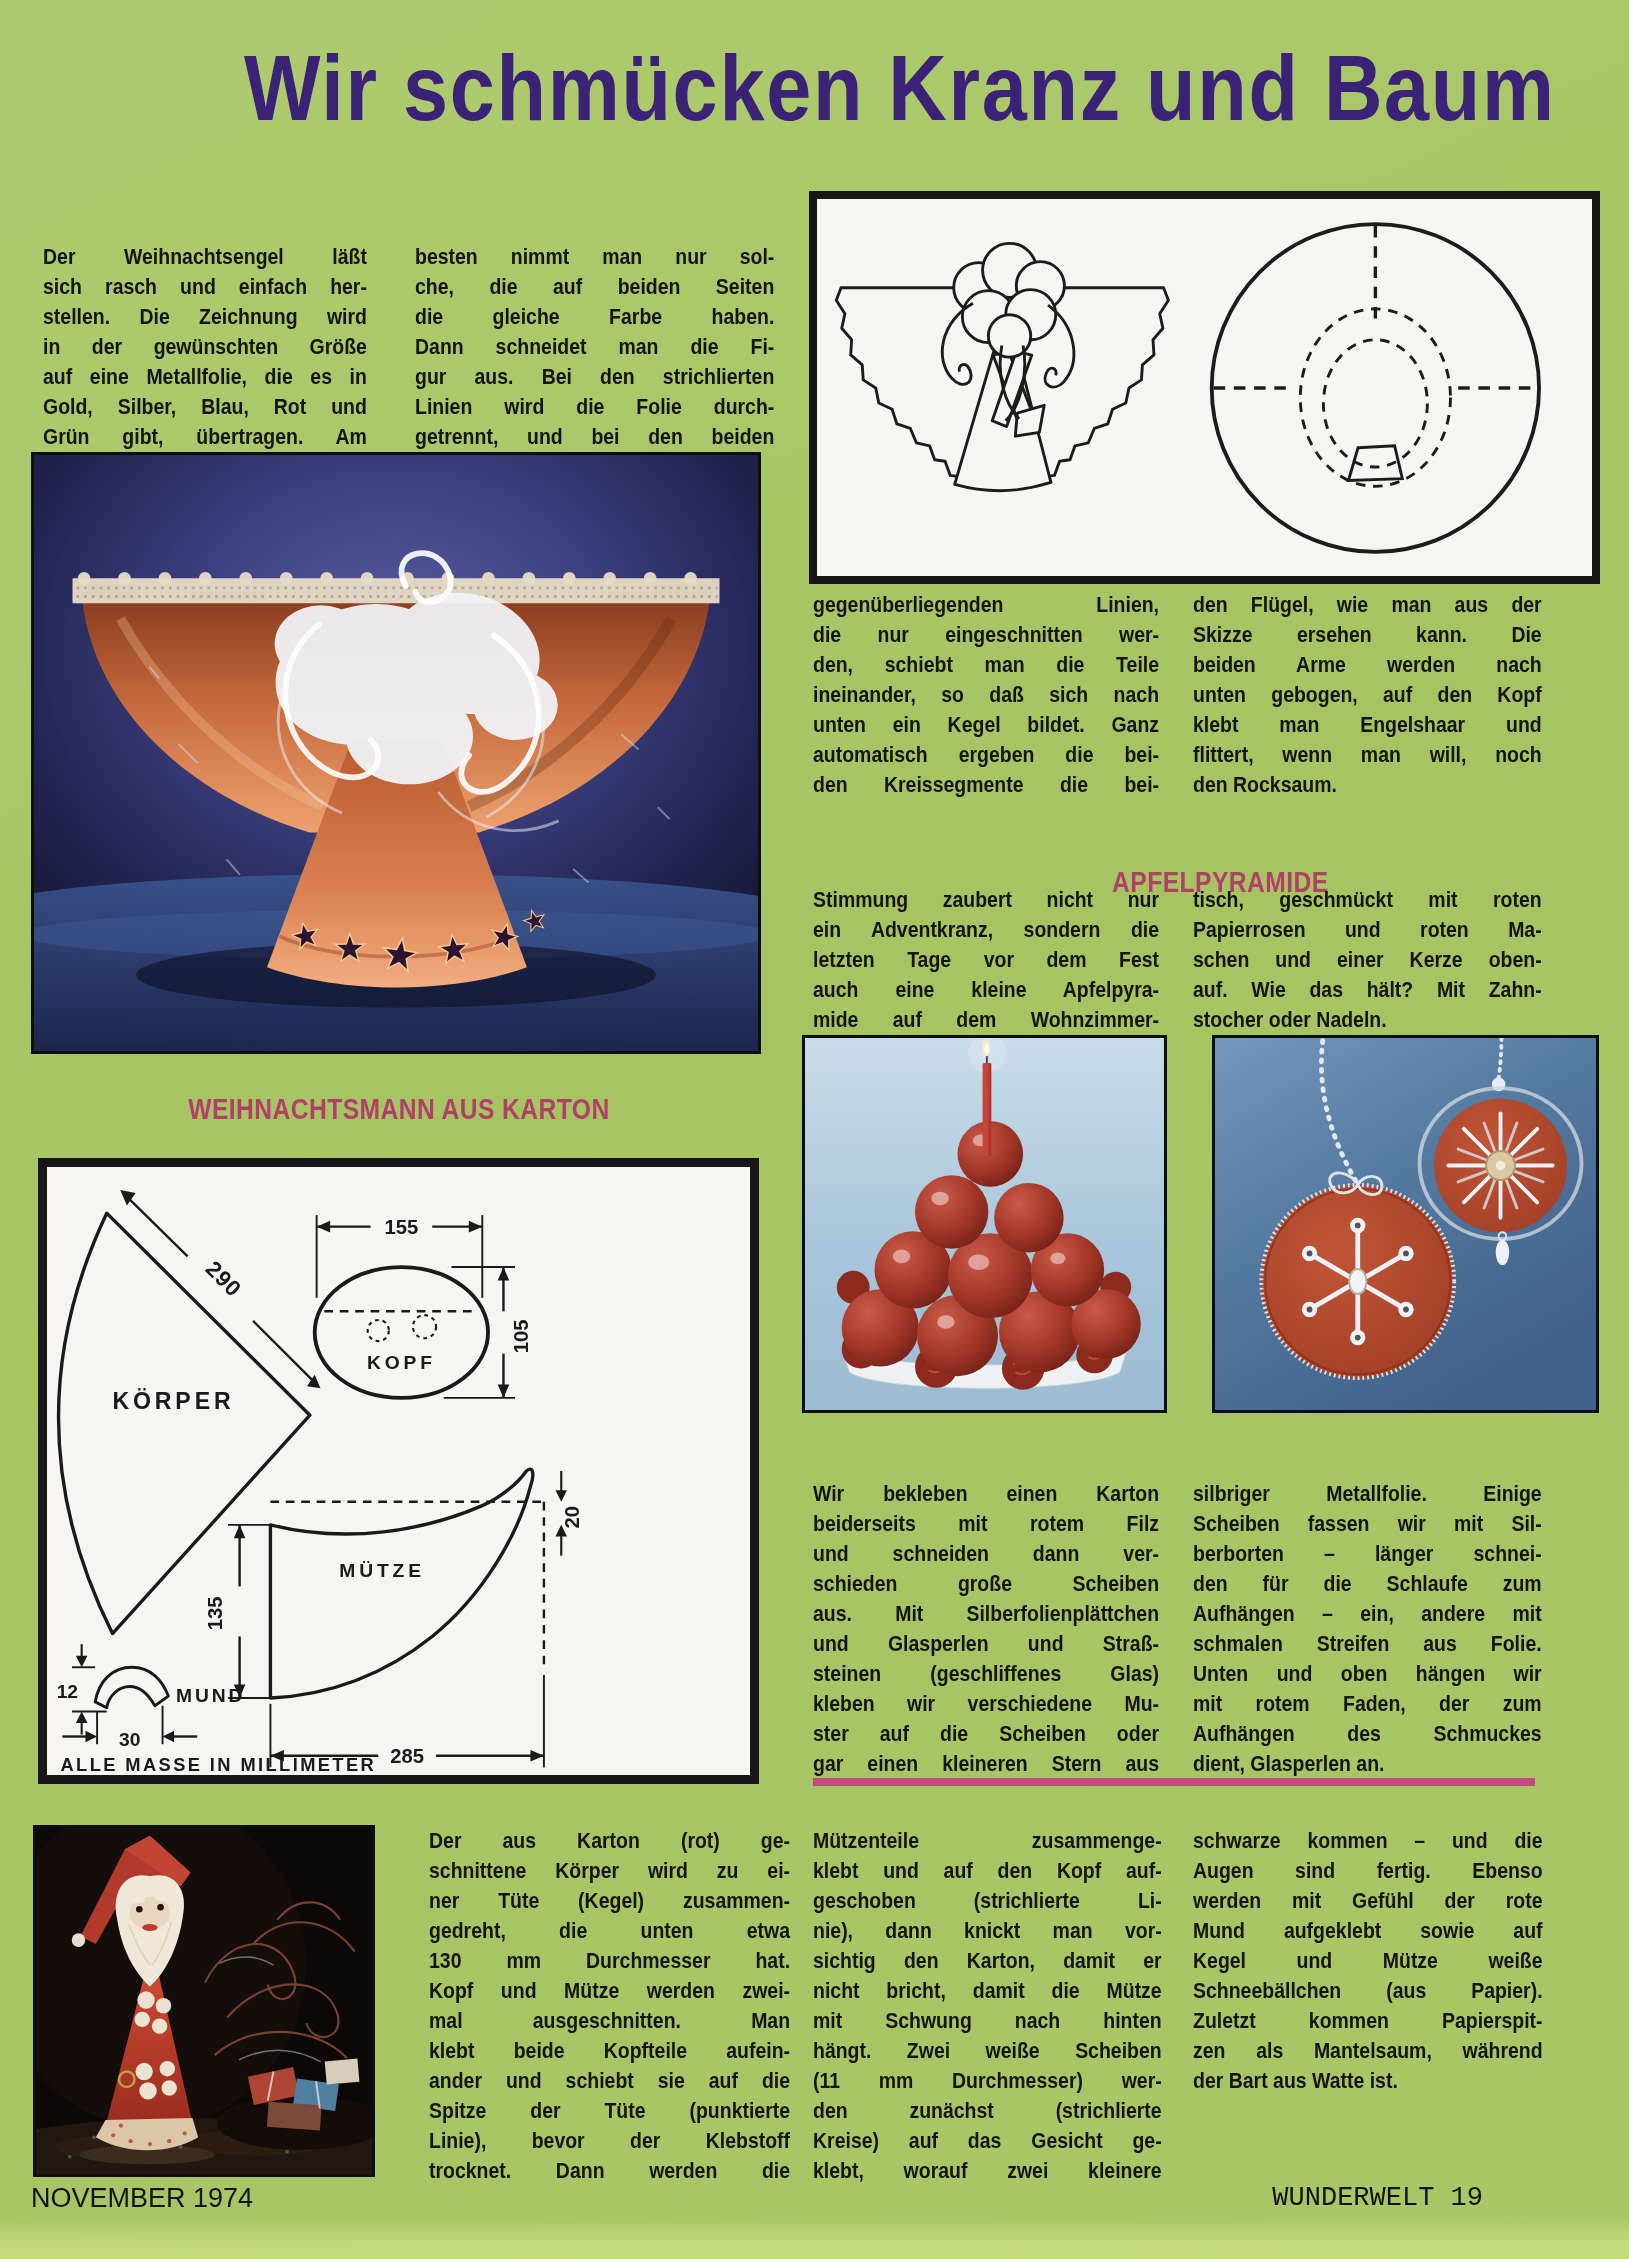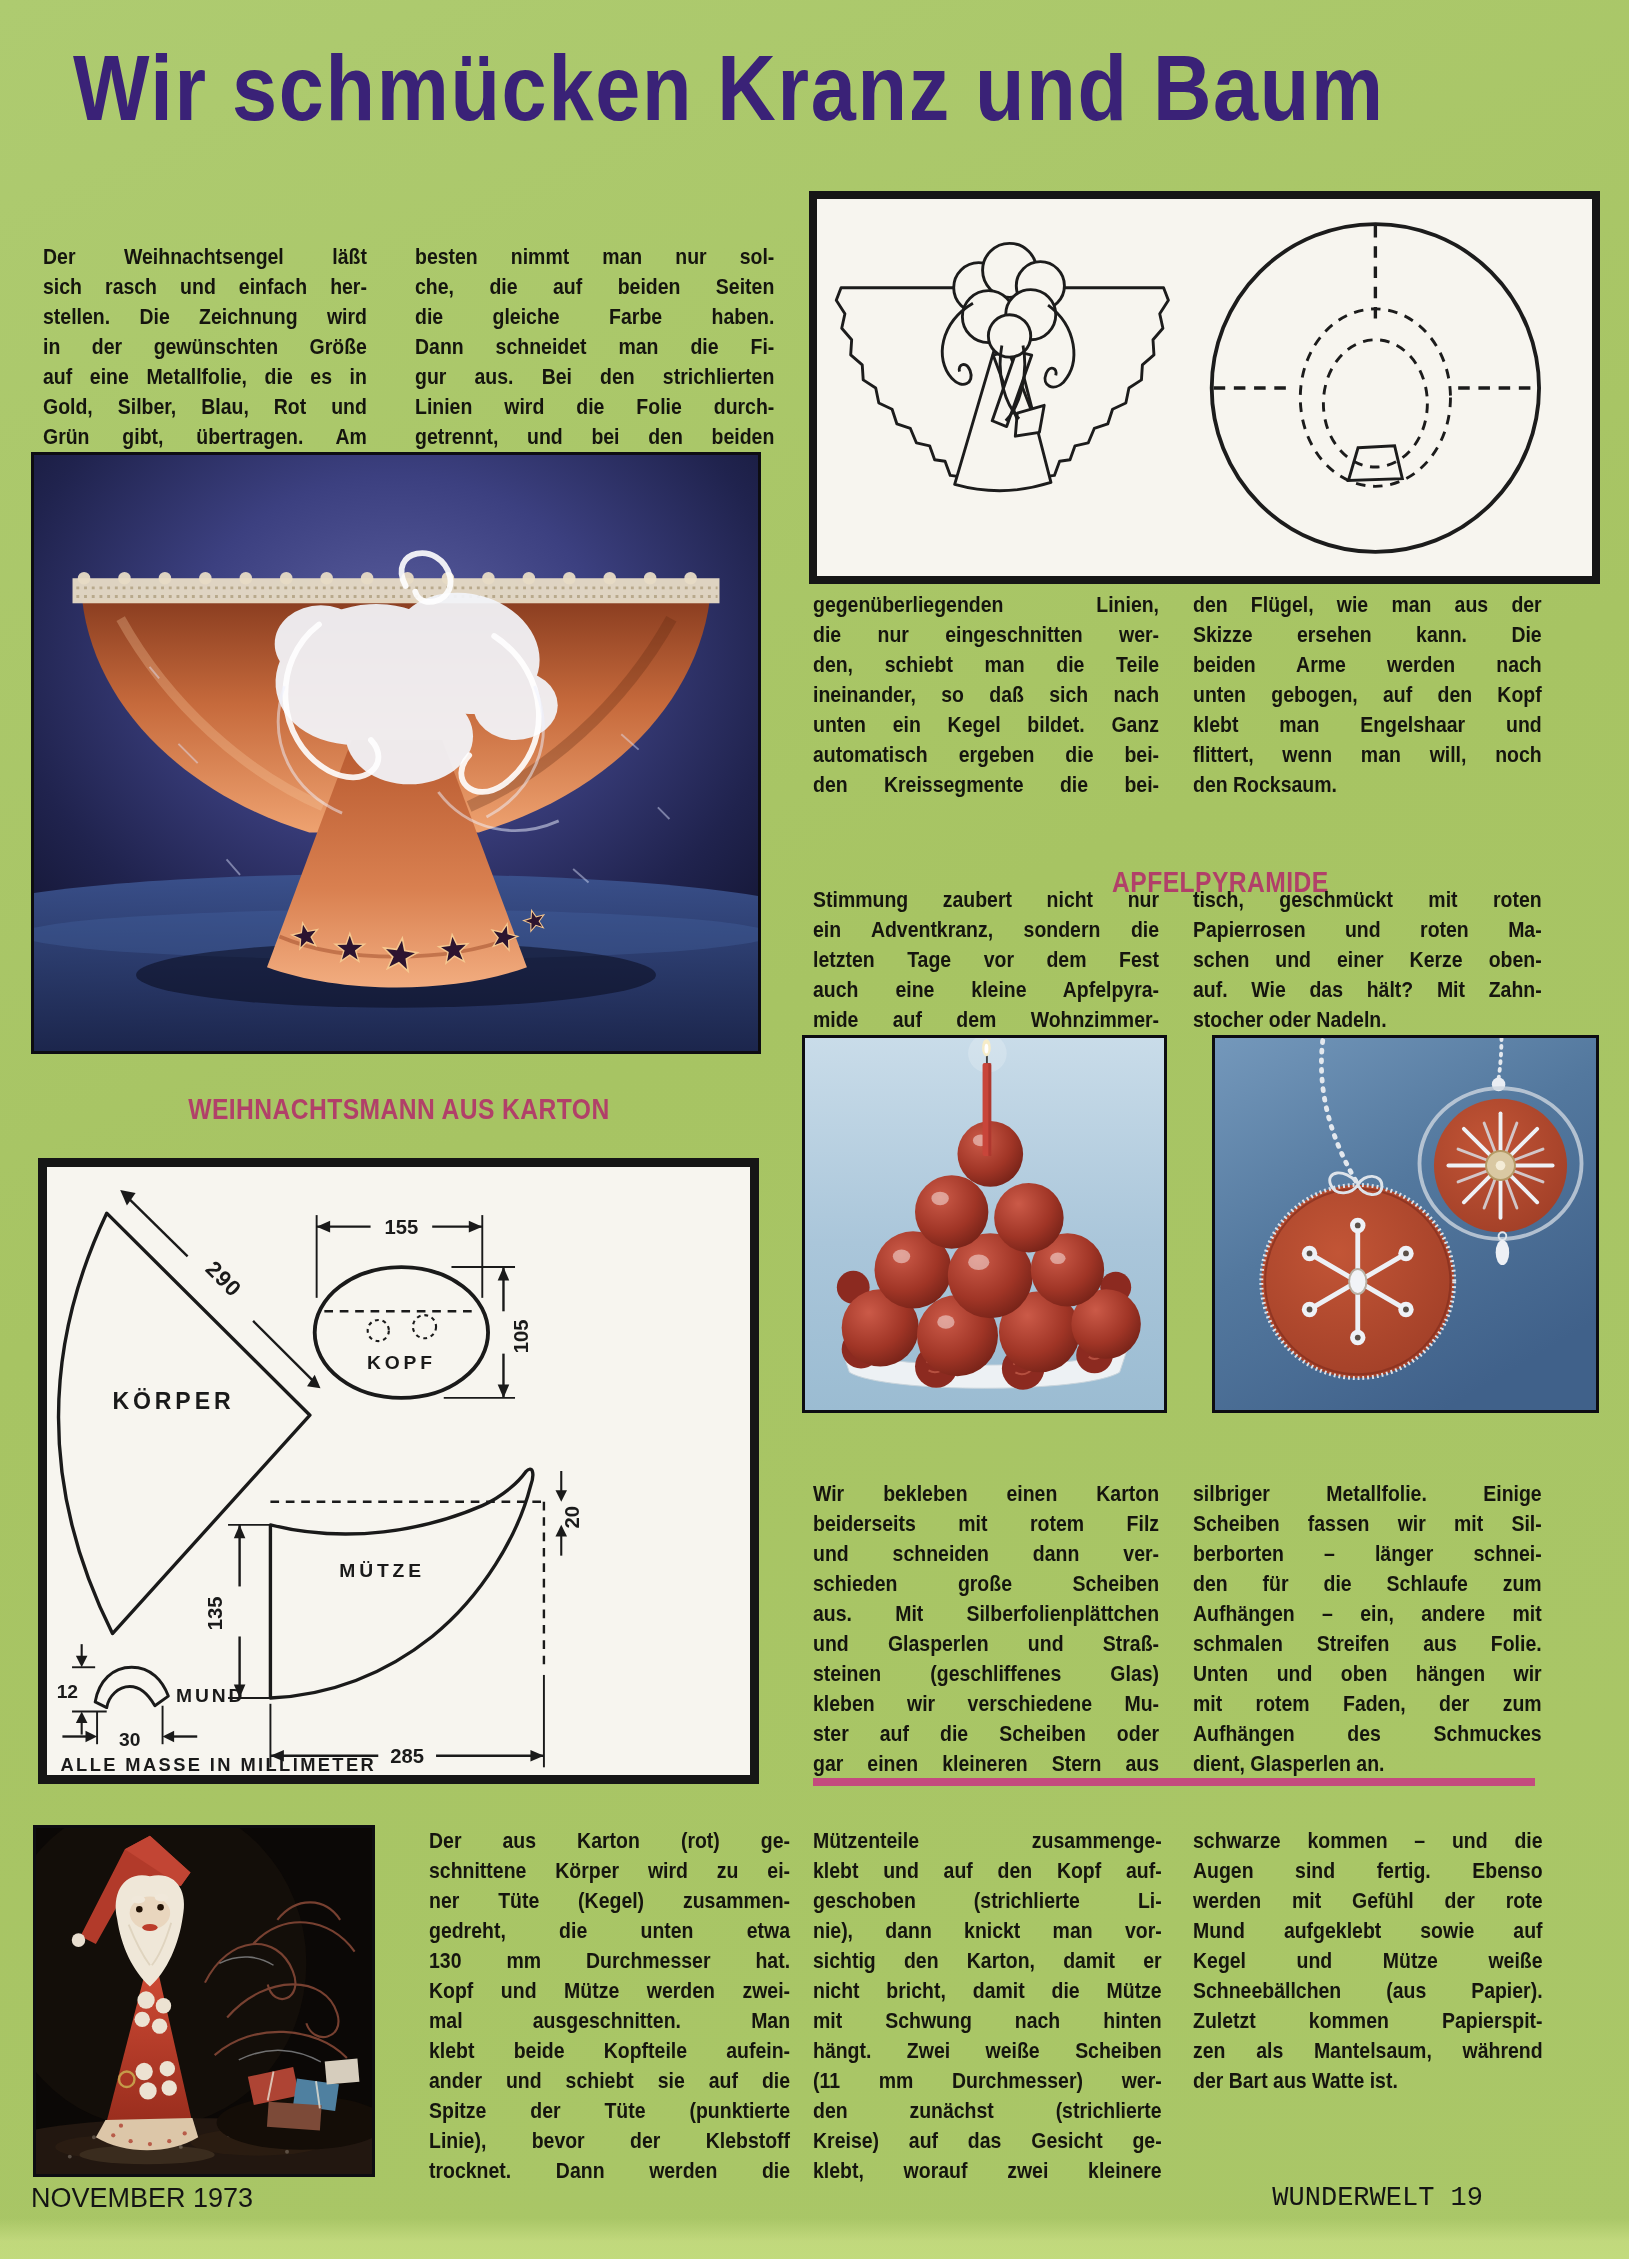--- a/index.html
+++ b/index.html
@@ -1,19 +1,19 @@
 <!DOCTYPE html>
 <html lang="de"><head>
 <meta charset="utf-8">
 <style>
   html,body{margin:0;padding:0;background:#555;}
   .page{position:relative;width:1629px;height:2260px;overflow:hidden;
         background:linear-gradient(155deg,#aecb70 0%,#a7c463 45%,#aac768 100%);
         font-family:"Liberation Sans",sans-serif;}
-  .title{position:absolute;left:0;top:37px;width:100%;margin:0;text-align:left;
+  .title{position:absolute;left:0;top:37px;width:100%;margin:0;text-align:right;
          color:#3a2277;font-weight:bold;font-size:90px;white-space:nowrap;}
   .title .cond{display:inline-block;transform:scale(.9,1.03);letter-spacing:1.9px;}
   .shead{position:absolute;margin:0;color:#b14069;font-size:29px;font-weight:bold;white-space:nowrap;}
   .shead .condh{display:inline-block;transform:scaleX(.85);transform-origin:0 60%;letter-spacing:0.5px;}
   .shead.centered{text-align:center;}
   .shead.centered .condh{transform-origin:50% 60%;}
   .bodycol{position:absolute;font-size:22px;font-weight:bold;line-height:30px;color:#15150e;
            transform:scaleX(.885);transform-origin:0 0;}
   .tline{text-align:justify;text-align-last:justify;}
   .tline.endline{text-align-last:left;}
@@ -596,18 +596,18 @@
       <div class="tline">werden mit Gefühl der rote</div>
       <div class="tline">Mund aufgeklebt sowie auf</div>
       <div class="tline">Kegel und Mütze weiße</div>
       <div class="tline">Schneebällchen (aus Papier).</div>
       <div class="tline">Zuletzt kommen Papierspit-</div>
       <div class="tline">zen als Mantelsaum, während</div>
       <div class="tline endline">der Bart aus Watte ist.</div>
     </div>
 
 
-  <div class="footer" style="left:31px;top:2183px;">NOVEMBER 1973</div>
+  <div class="footer" style="left:31px;top:2183px;">NOVEMBER 1974</div>
   <div class="footer right" style="left:1135px;top:2183px;width:348px;font-family:Liberation Mono, monospace;">WUNDERWELT 19</div>
 
   <div class="bottomband"></div>
 </div>
 
 
 </body></html>

